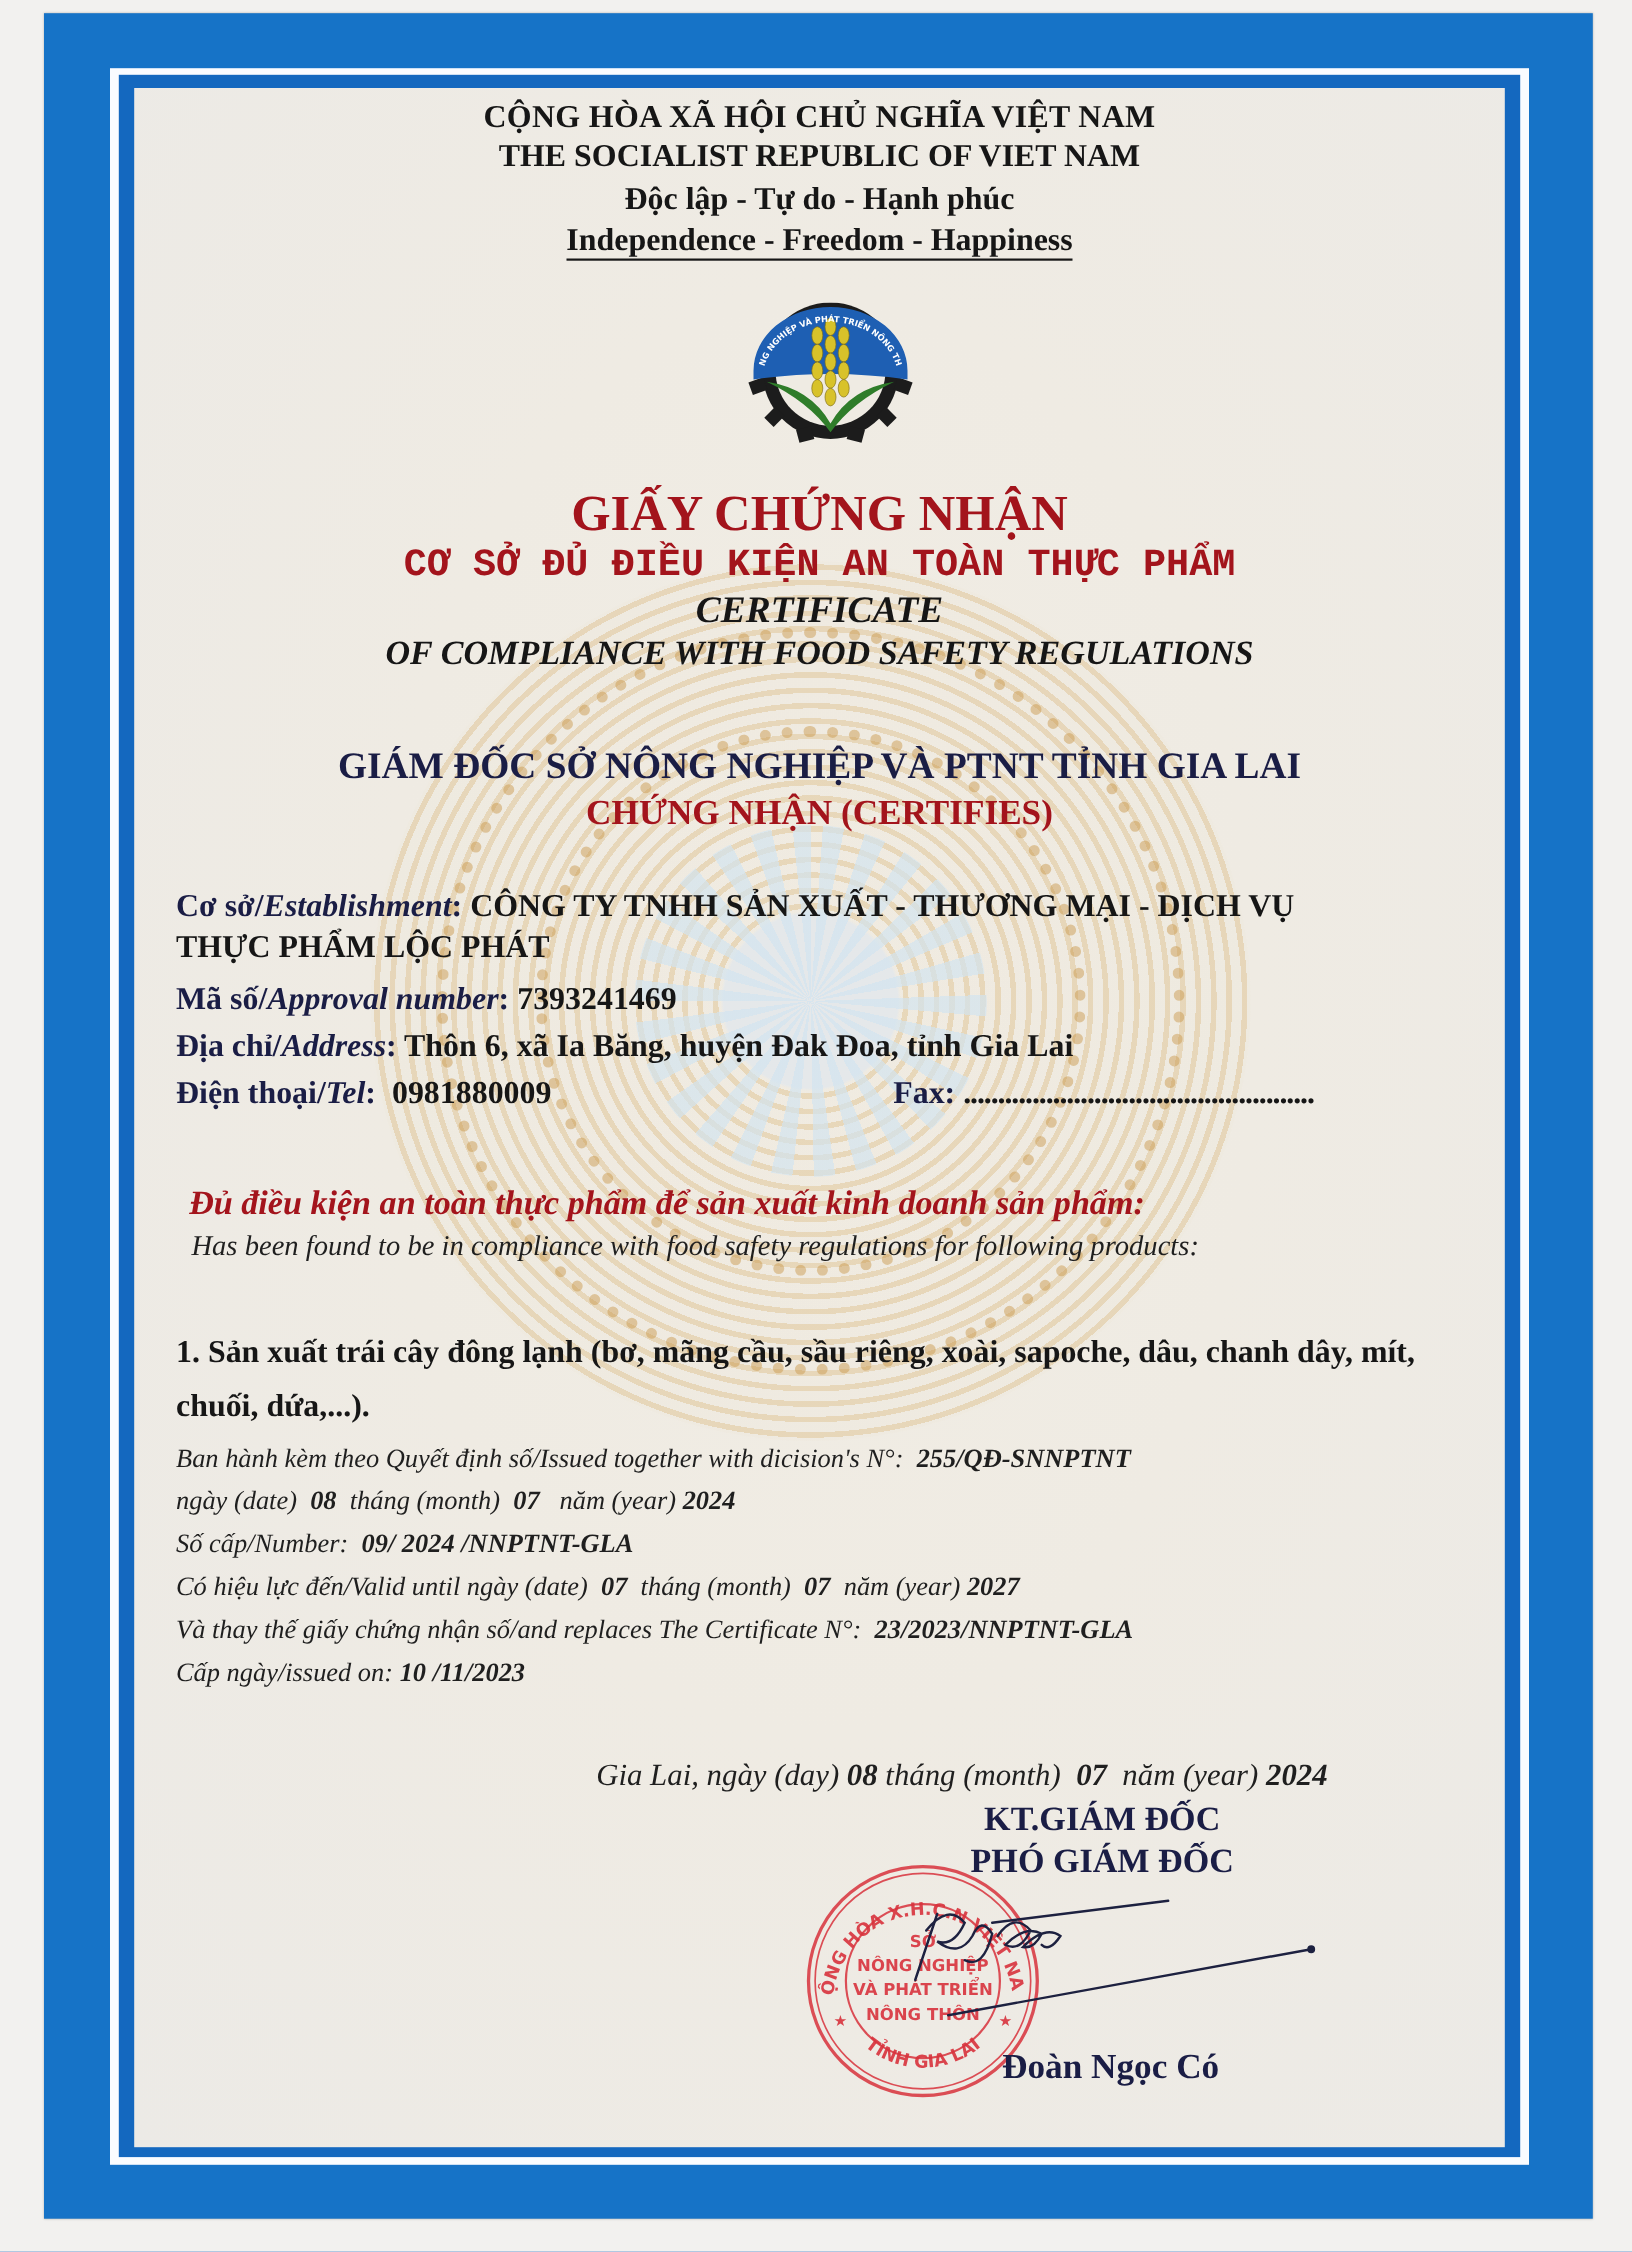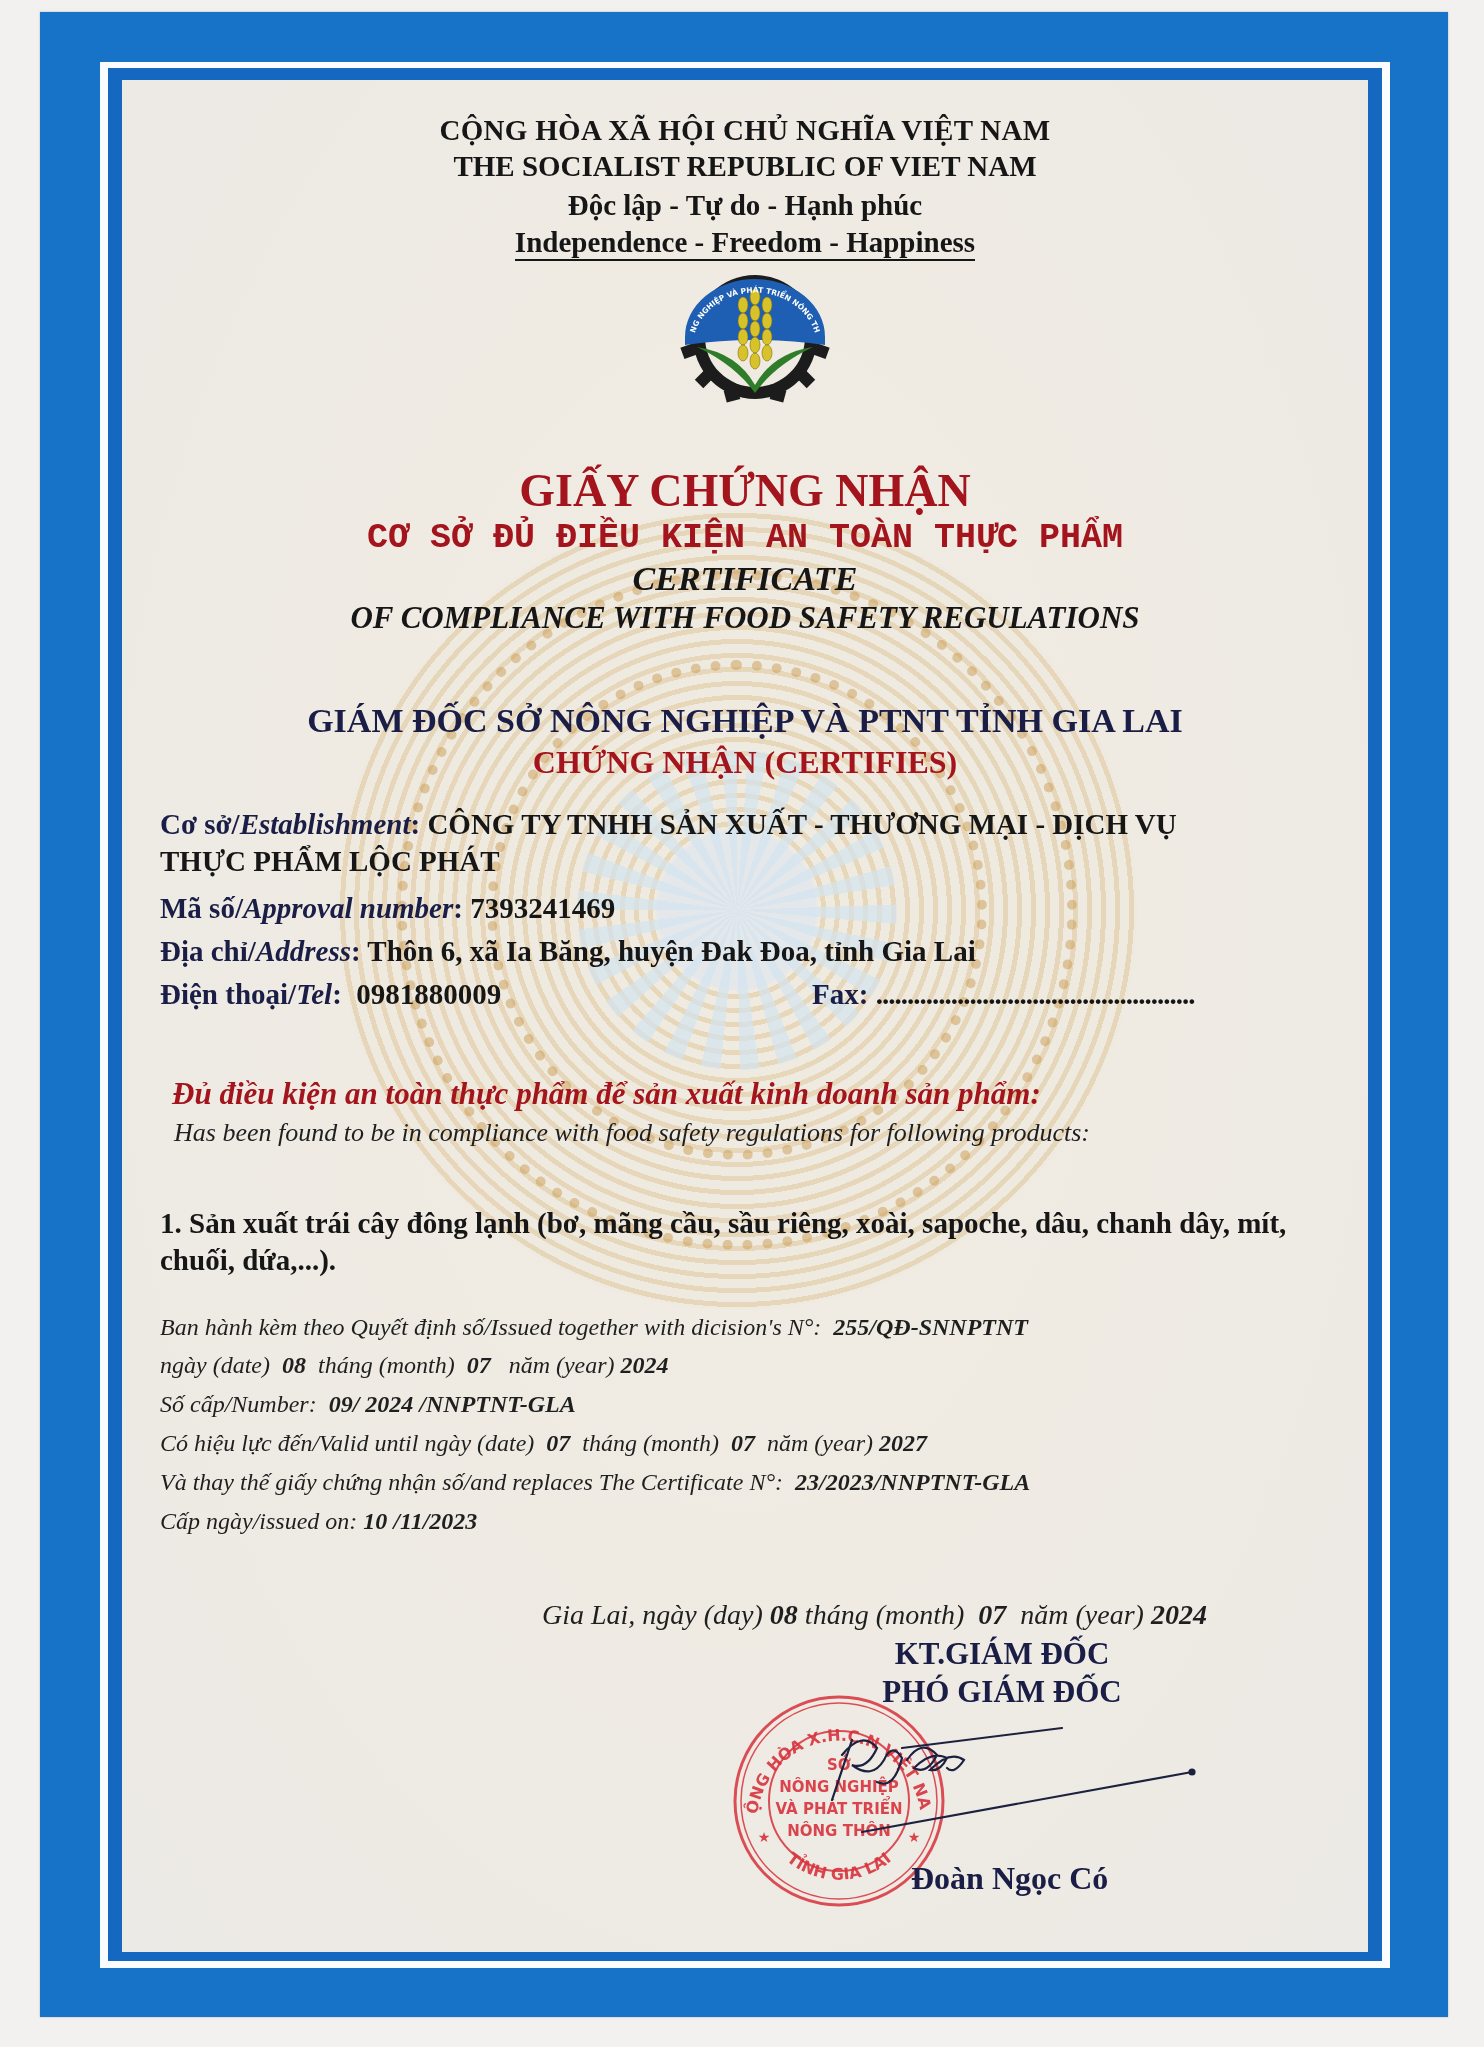--- a/index.html
+++ b/index.html
@@ -72,21 +72,21 @@
       border: 10px dotted rgba(200,150,70,0.45);
     }
 
     .abs { position: absolute; }
     .center { text-align: center; }
     .black { color: #161616; }
     .red { color: #a3141c; }
     .b { font-weight: bold; }
     .i { font-style: italic; }
 
-    .hdr-line { left: 0; width: 1246px; font-weight: bold; color: #161616; margin-top: 24px; }
+    .hdr-line { left: 0; width: 1246px; font-weight: bold; color: #161616; }
     .hdr-1 { top: 10px; font-size: 29px; letter-spacing: 0.3px; }
     .hdr-2 { top: 46px; font-size: 29px; }
     .hdr-3 { top: 85px; font-size: 29px; }
     .hdr-4 { top: 122px; font-size: 29px; }
     .hdr-4 span { border-bottom: 2px solid #161616; padding-bottom: 1px; }
 
     .logo { left: 555px; top: 195px; width: 156px; height: 130px; }
 
     .title-1 { top: 360px; font-size: 46px; }
     .title-2 { top: 414px; font-size: 35px; font-family: Liberation Mono, monospace; }
@@ -96,21 +96,21 @@
     .issuer { top: 598px; font-size: 34px; }
     .certifies { top: 640px; font-size: 32px; }
 
     .row { font-size: 29px; left: 38px; }
     .row .lbl { color: #1a1d45; font-weight: bold; }
     .row .val { color: #161616; font-weight: bold; }
 
     .para-red { left: 50px; top: 996px; font-size: 31px; font-style: italic; }
     .para-it { left: 52px; top: 1038px; font-size: 26px; color: #1f1f1f; }
 
-    .product { left: 38px; top: 1125px; font-size: 29px; width: 1170px; line-height: 37px; }
+    .product { left: 38px; top: 1125px; font-size: 29px; width: 1170px; line-height: 49px; }
 
     .meta { left: 38px; font-size: 24px; color: #1f1f1f; font-style: italic; }
     .meta b { font-weight: bold; }
 
     .sig-date { left: 420px; top: 1519px; font-size: 28px; font-style: italic; color: #1f1f1f; }
     .sig-role { font-size: 31px; }
 
     .stamp { left: 608px; top: 1612px; width: 218px; height: 218px; }
     .signature { left: 700px; top: 1640px; width: 420px; height: 140px; }
     .signer { left: 745px; top: 1780px; font-size: 32px; margin-left: 44px; }

